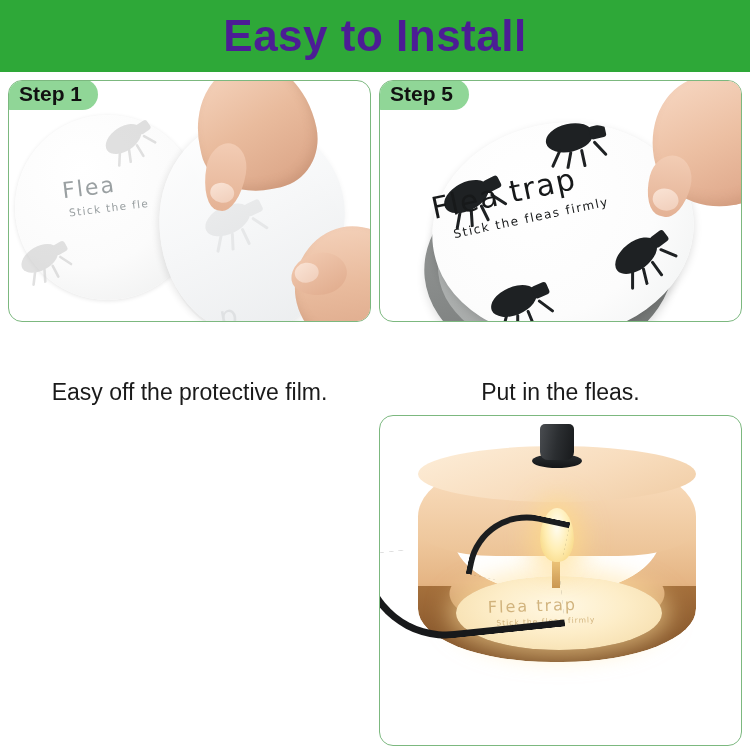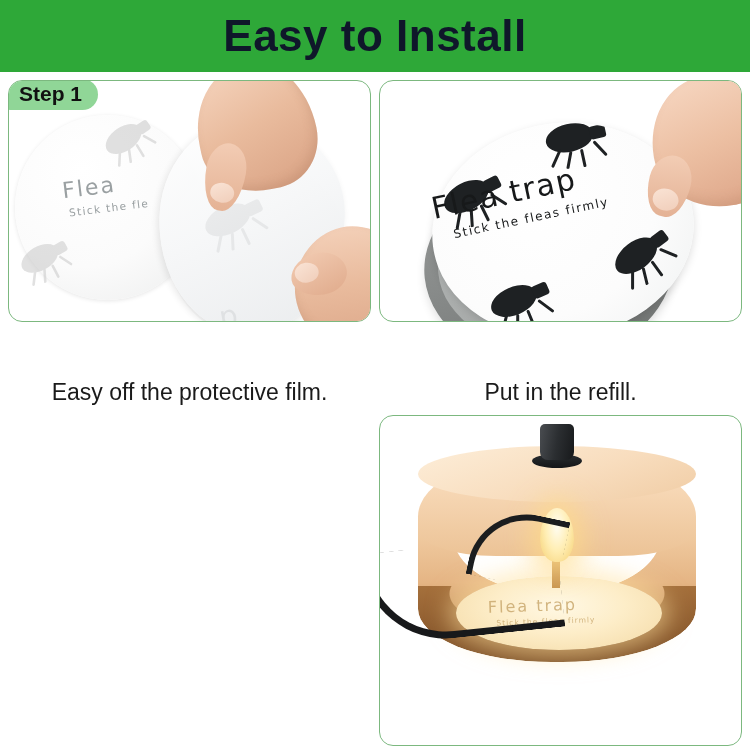--- a/index.html
+++ b/index.html
@@ -19,21 +19,21 @@
   .header-banner {
     width: 750px;
     height: 72px;
     background: #2EA838;
     display: flex;
     align-items: center;
     justify-content: center;
     box-sizing: border-box;
   }
   .header-title {
-    color: #0f172a;
+    color: #4c1d95;
     font-size: 44px;
     font-weight: bold;
     letter-spacing: 0.5px;
     line-height: 1;
     font-family: "Liberation Sans", sans-serif;
   }
 
   
   .steps-grid {
     width: 750px;
@@ -525,20 +525,21 @@
         <div class="p1-hand-right-thumb">
           <div class="nail" style="left:4px;top:8px;width:24px;height:20px;"></div>
         </div>
       </div>
     </div>
     <div class="step-caption">Easy off the protective film.</div>
   </div>
 
   <div class="step-cell">
     <div class="panel">
+      <div class="step-badge">Step 5</div>
       <div class="photo">
 
         <div class="p2-tray">
           <div class="p2-tray-inner"></div>
         </div>
 
         <div class="p2-pad">
           <div style="position:absolute;left:118px;top:-2px;transform:rotate(6deg);">
             <svg class="flea-svg" width="74" height="50" viewBox="0 0 74 50">
               <ellipse cx="30" cy="19" rx="24" ry="14" fill="#1e2123" transform="rotate(-12 30 19)"></ellipse>
@@ -573,21 +574,21 @@
           <div class="brand">Flea trap</div>
           <div class="tag">Stick the fleas firmly</div>
         </div>
 
         <div class="p2-hand"></div>
         <div class="p2-finger">
           <div class="nail" style="left:8px;top:34px;width:26px;height:22px;"></div>
         </div>
       </div>
     </div>
-    <div class="step-caption">Put in the refill.</div>
+    <div class="step-caption">Put in the fleas.</div>
   </div>
 
   <div class="step-cell">
   </div>
 
   <div class="step-cell">
     <div class="panel">
       <div class="photo">
         <div class="p4-cord"></div>
         <div class="p4-skirt"></div>

